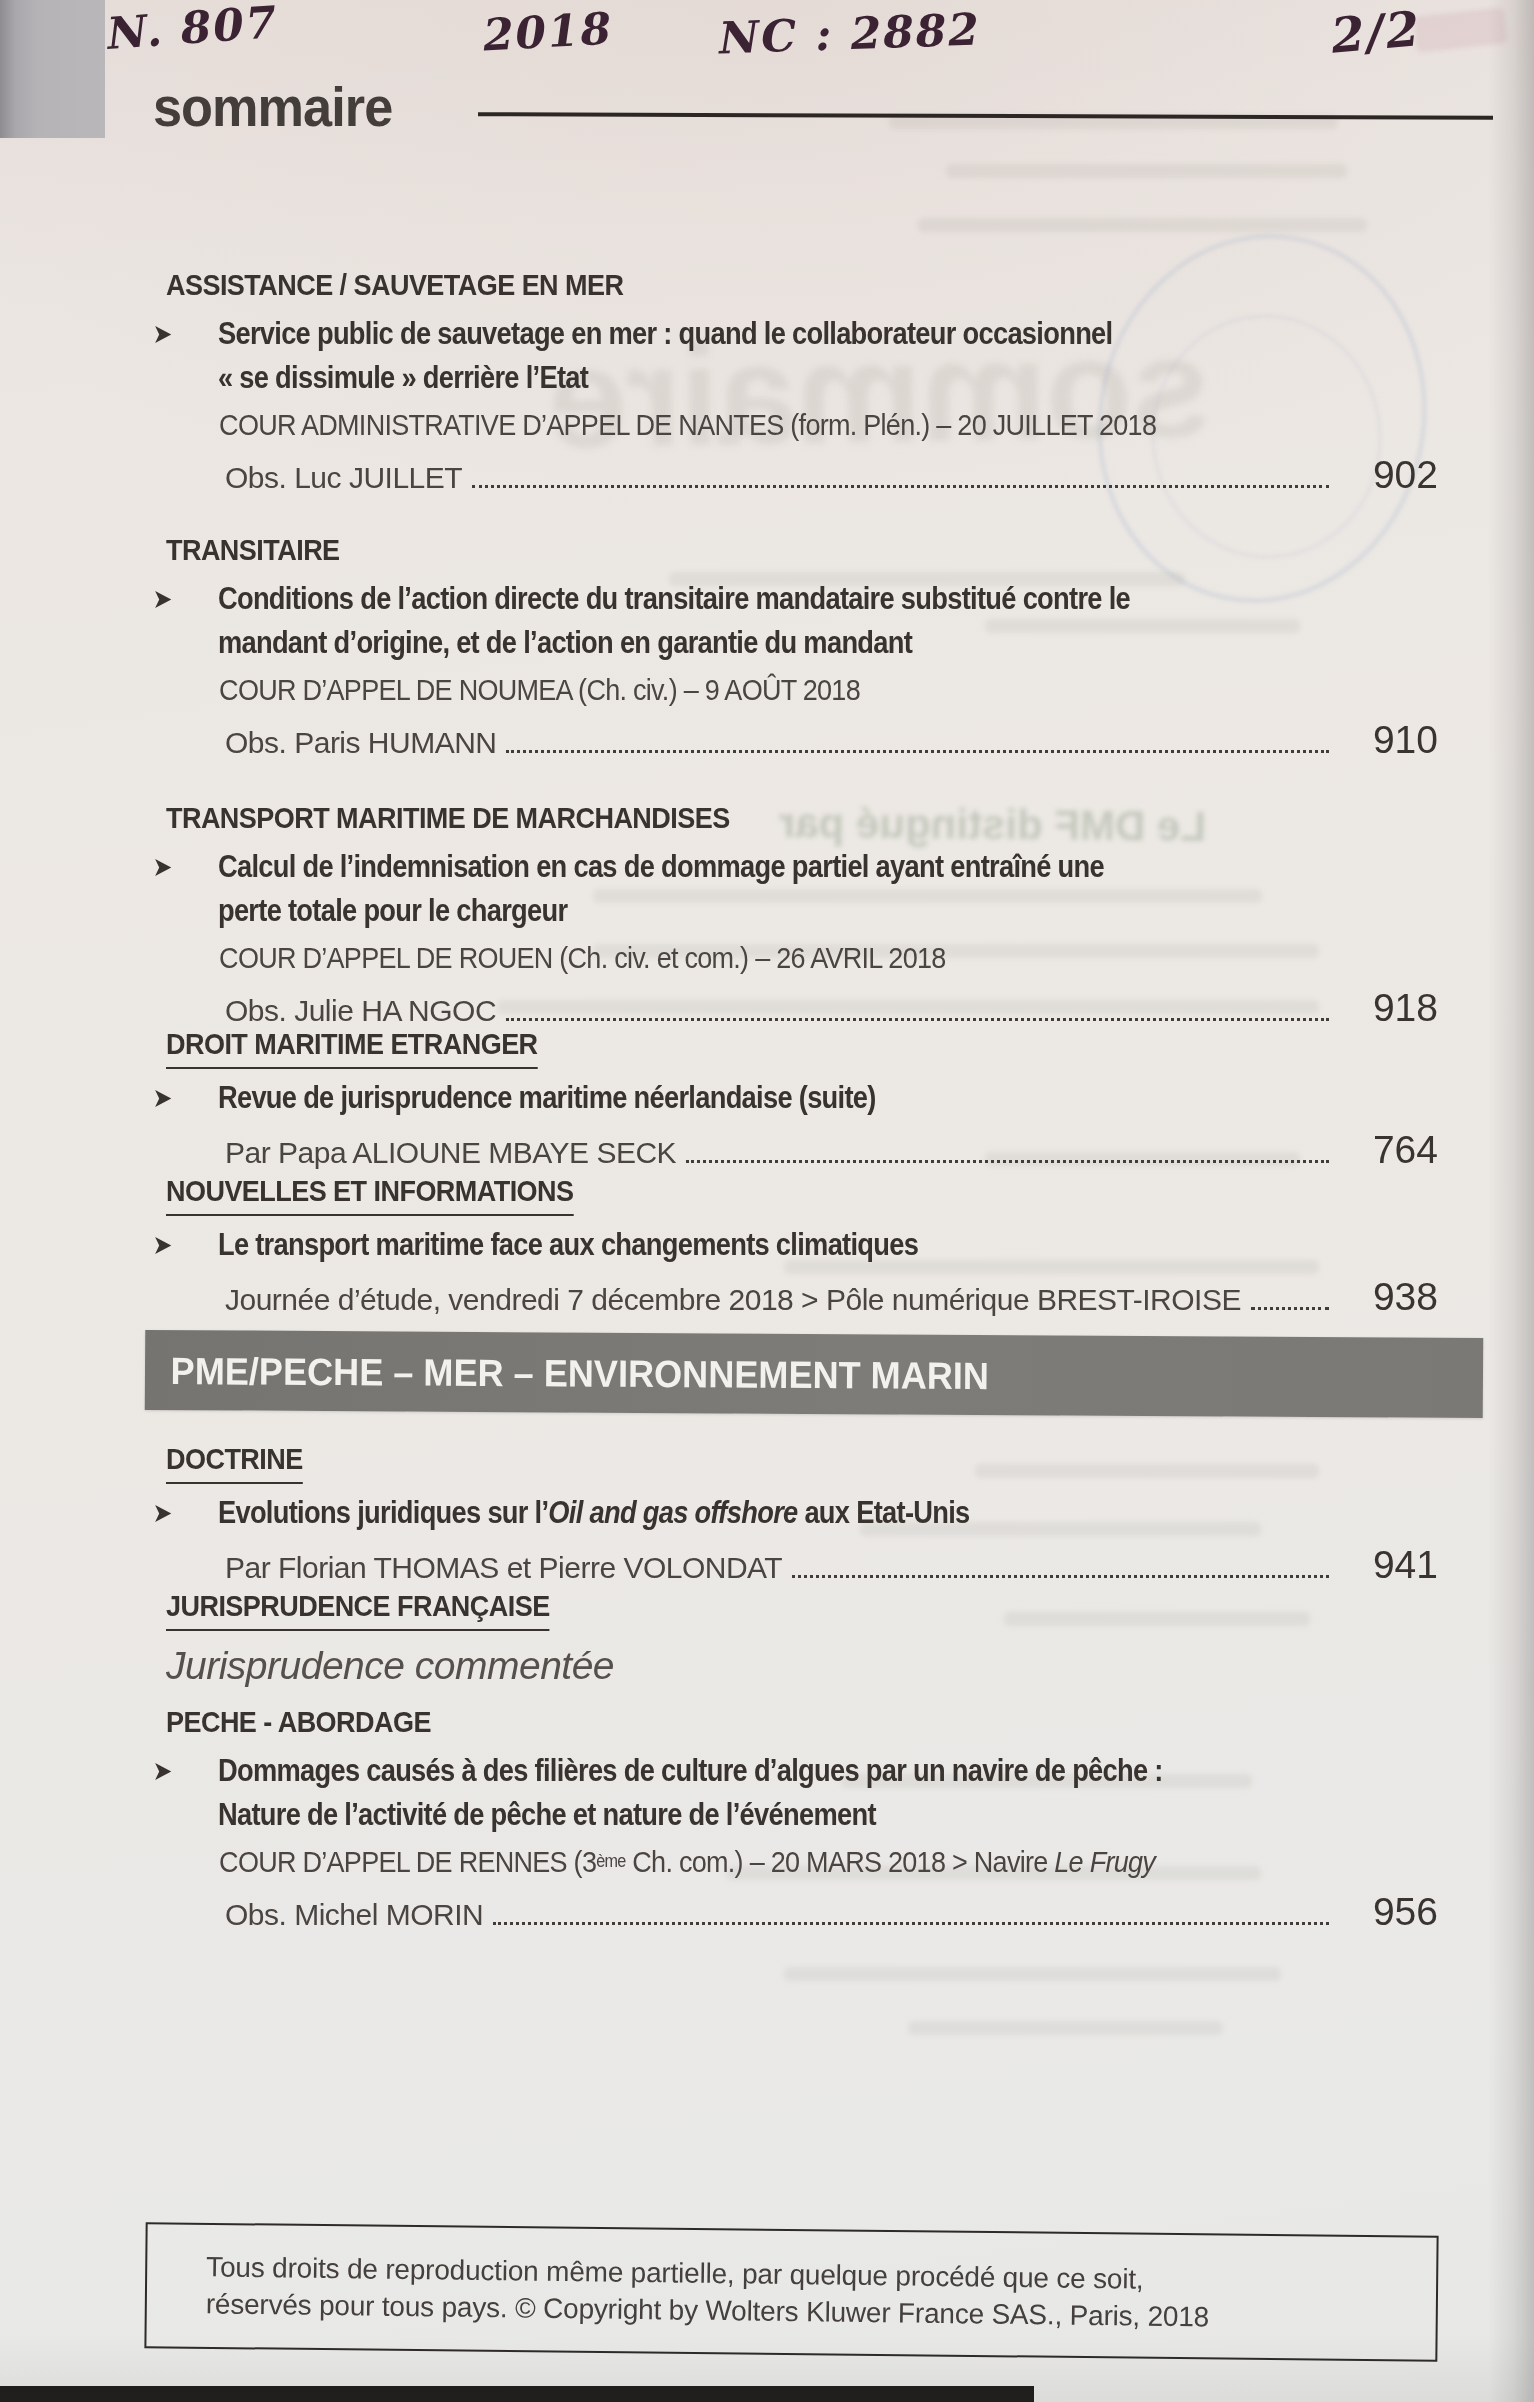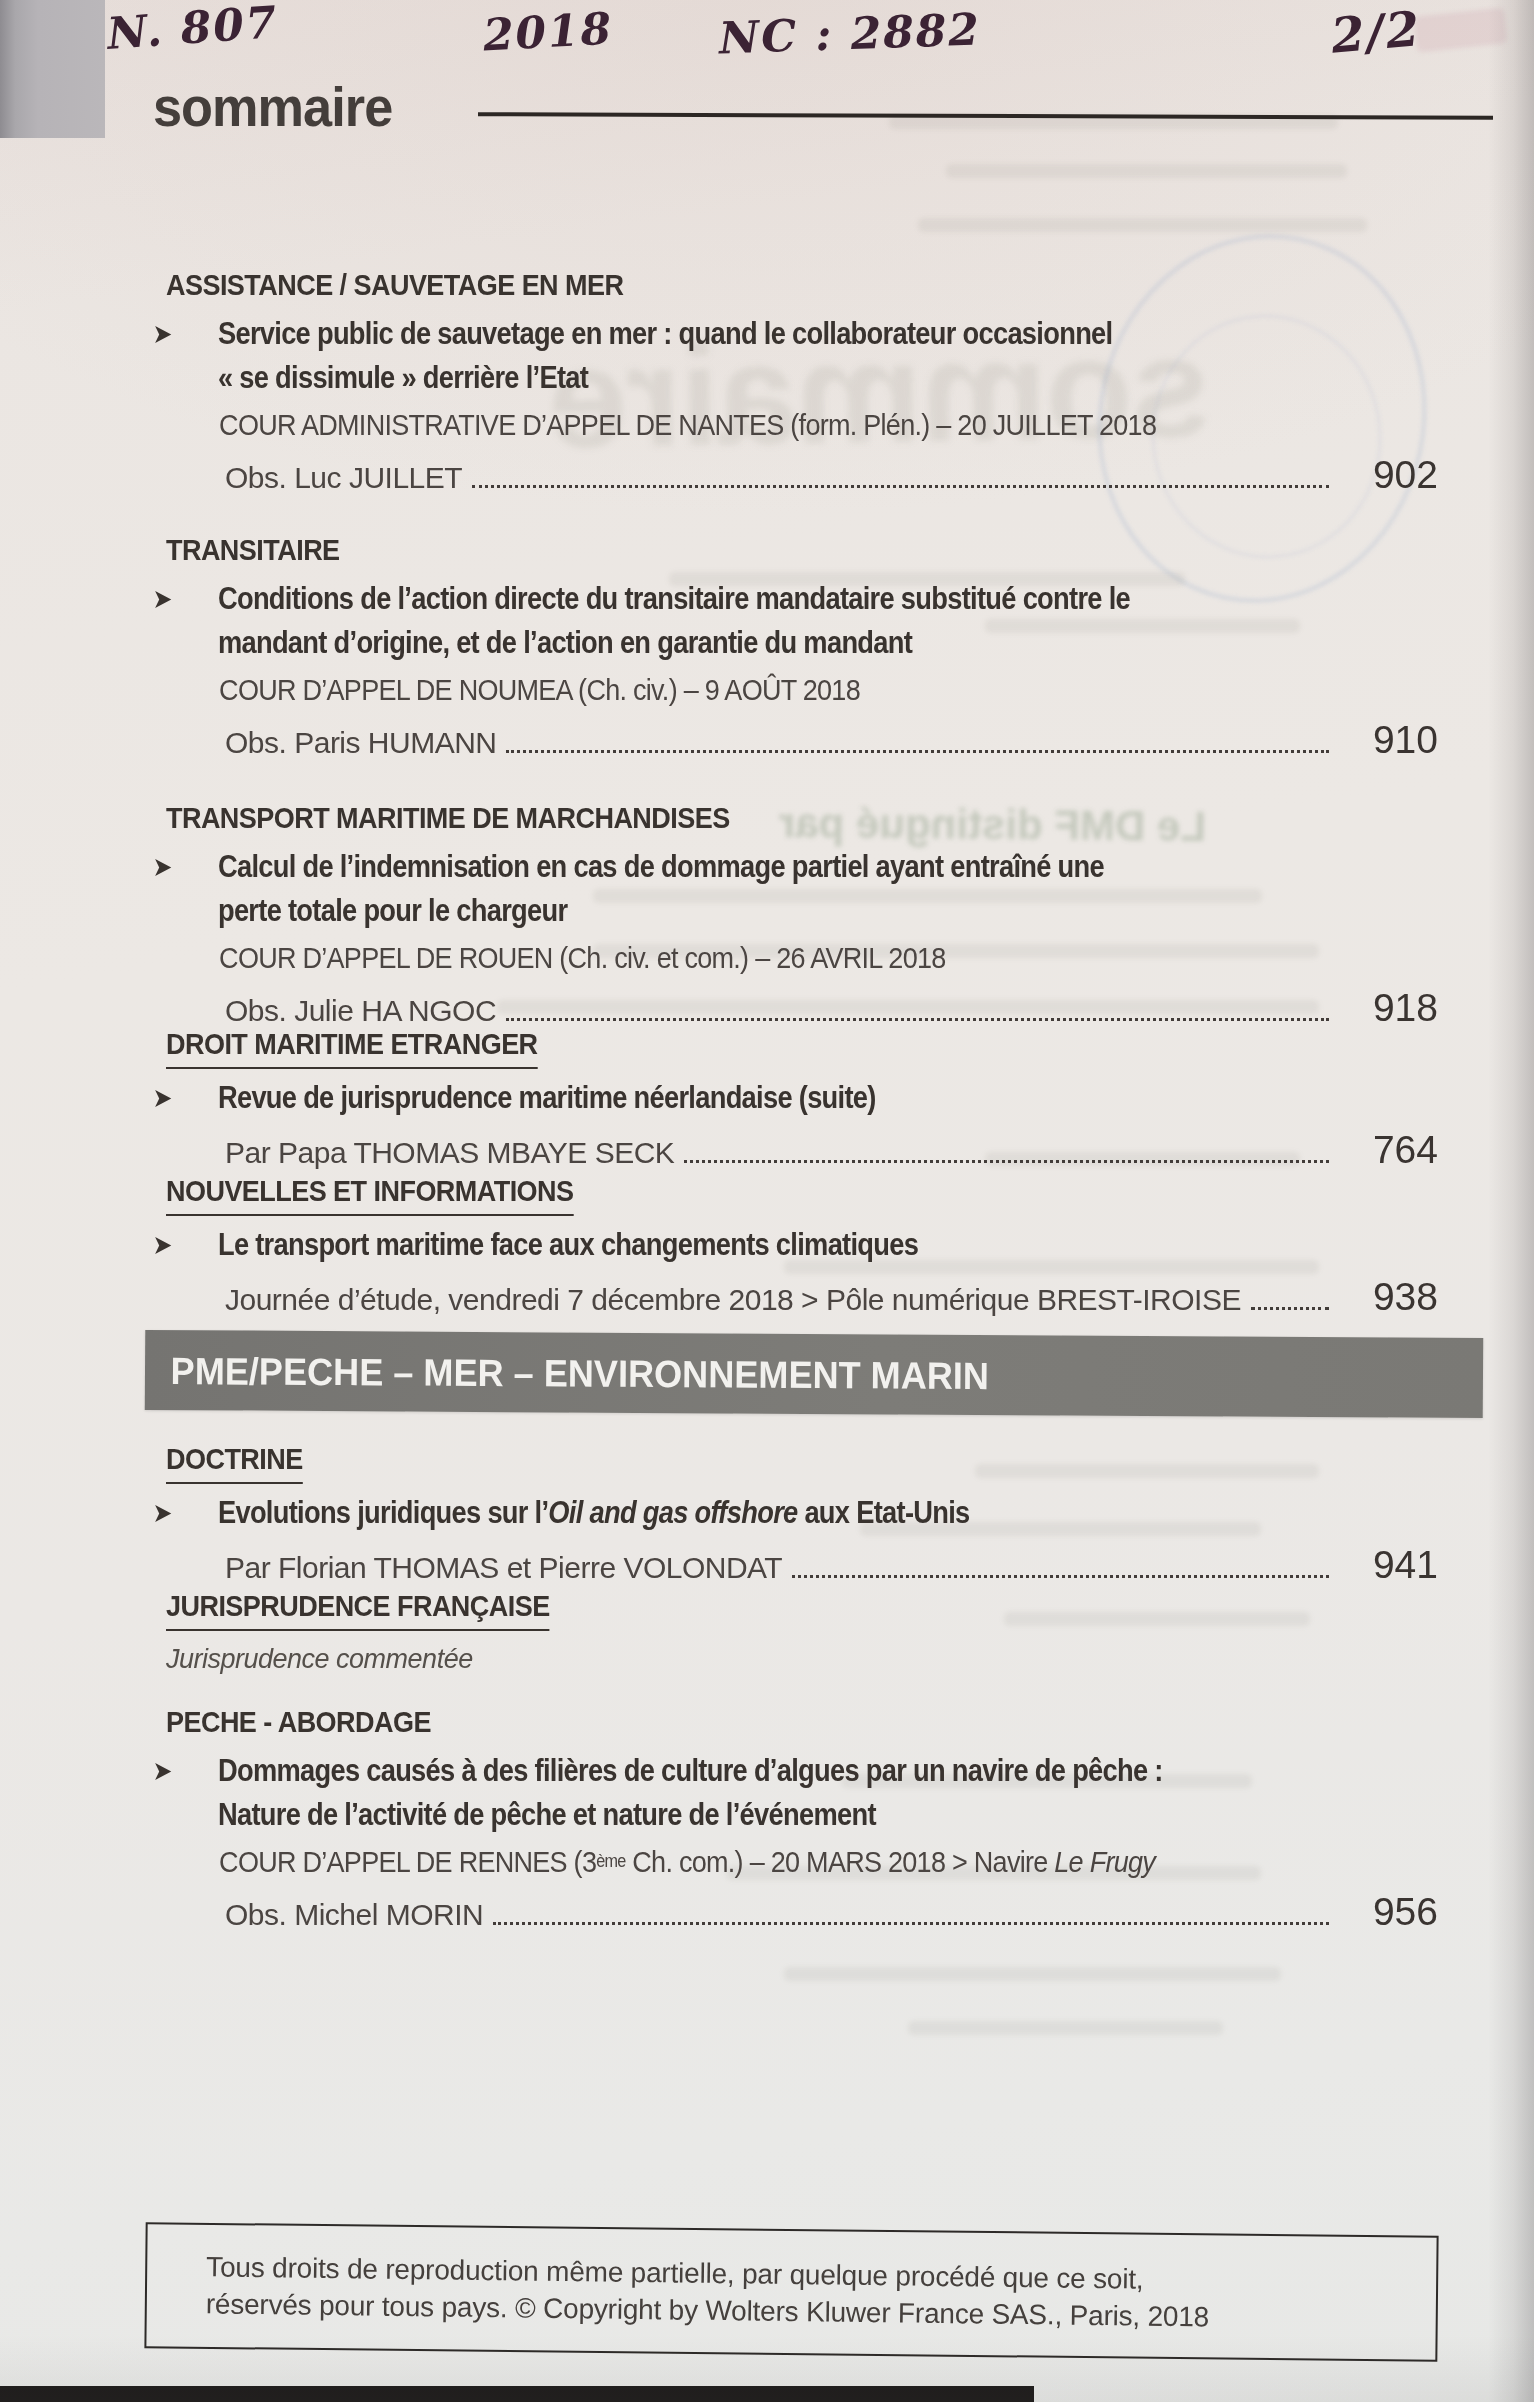--- a/index.html
+++ b/index.html
@@ -52,21 +52,21 @@
      line-height:44px;letter-spacing:-0.8px;white-space:nowrap;color:#39332f;
      transform:scaleX(0.88);transform-origin:0 50%;}
   .t2{margin-top:0;}
   .arrow{position:absolute;left:-15.3px;top:0px;font-size:27px;font-weight:normal;color:#39332f;}
   .meta{margin-top:5.7px;padding-left:59px;font-size:30px;font-weight:normal;color:#4b4542;
      letter-spacing:-0.8px;white-space:nowrap;transform:scaleX(0.9);transform-origin:0 50%;line-height:40px;}
   .lead{display:flex;align-items:baseline;margin-top:7.6px;padding-left:59px;}
   .ref{font-size:30px;color:#4b4542;letter-spacing:-0.5px;white-space:nowrap;line-height:40px;}
   .dots{flex:1 1 auto;border-bottom:3.3px dotted #423c39;margin:0 17px 7.6px 9.6px;min-width:38px;}
   .pg{width:92px;text-align:right;font-size:39px;color:#3a3431;}
-  .subtitle{margin-top:13.4px;font-size:27px;font-style:italic;color:#55504b;letter-spacing:-0.5px;}
+  .subtitle{margin-top:13.4px;font-size:39px;font-style:italic;color:#55504b;letter-spacing:-0.5px;}
   .it{font-style:italic;}
   .sup{font-size:18px;vertical-align:top;position:relative;top:-1px;}
 
   
   .banner{position:absolute;left:145px;top:1334px;width:1338px;height:80px;
     background:linear-gradient(90deg,#757471,#7d7c78 55%,#7a7975);
     transform:rotate(0.35deg);box-shadow:0 1px 2.9px rgba(0,0,0,0.12);}
   .banner-label{padding-left:27px;line-height:82px;font-size:38px;font-weight:bold;
     color:#f2f1ee;letter-spacing:0;white-space:nowrap;transform:scaleX(0.95);transform-origin:0 50%;}
 
@@ -150,21 +150,21 @@
       <span class="ref">Obs. Julie HA NGOC</span>
       <span class="dots"></span>
       <span class="pg">918</span>
     </div>
   </div>
 
   <div class="sec" style="top:1025px;">
     <div class="h"><span class="u">DROIT MARITIME ETRANGER</span></div>
     <div class="t"><span class="arrow">➤</span><span>Revue de jurisprudence maritime néerlandaise (suite)</span></div>
     <div class="lead">
-      <span class="ref">Par Papa THOMAS MBAYE SECK</span>
+      <span class="ref">Par Papa ALIOUNE MBAYE SECK</span>
       <span class="dots"></span>
       <span class="pg">764</span>
     </div>
   </div>
 
   <div class="sec" style="top:1172px;">
     <div class="h"><span class="u">NOUVELLES ET INFORMATIONS</span></div>
     <div class="t"><span class="arrow">➤</span><span>Le transport maritime face aux changements climatiques</span></div>
     <div class="lead">
       <span class="ref">Journée d’étude, vendredi 7 décembre 2018 &gt; Pôle numérique BREST-IROISE</span>

